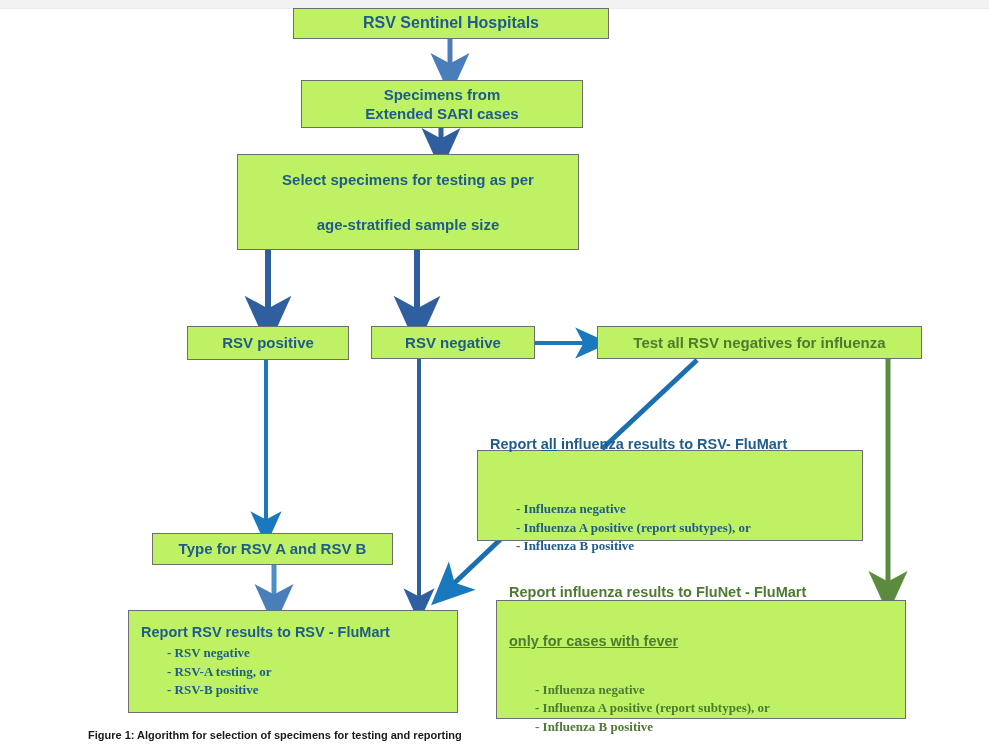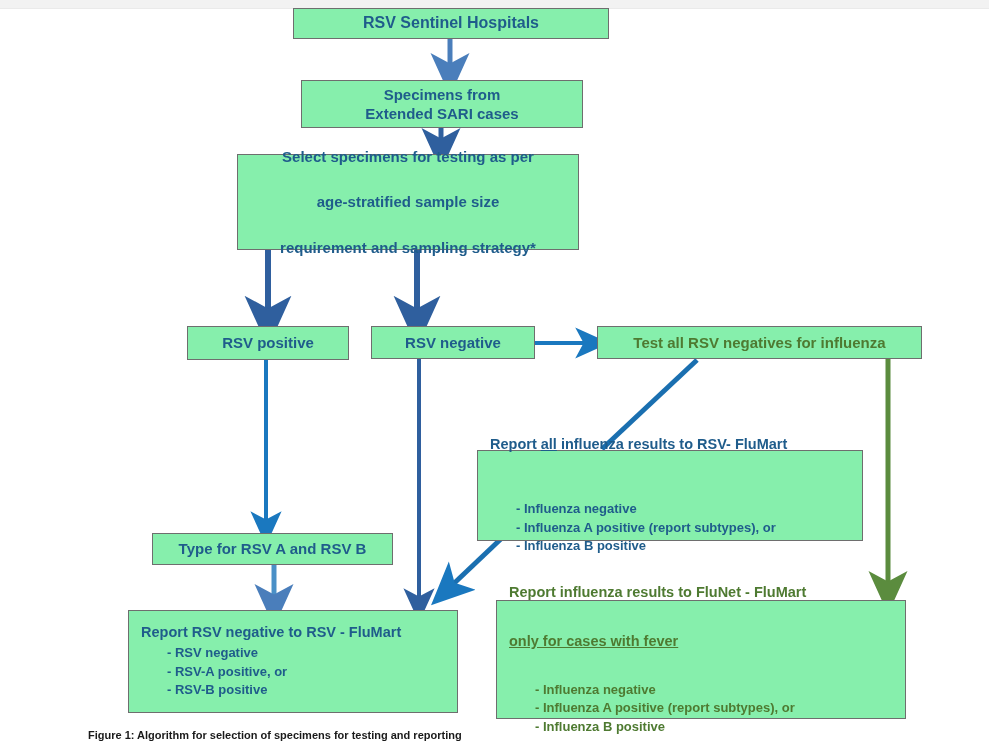--- a/index.html
+++ b/index.html
@@ -15,40 +15,41 @@
   .topband{
     position:absolute;left:0;top:0;width:989px;height:8px;
     background:#f2f2f2;border-bottom:1px solid #eaeaea;
   }
 
   svg.connectors{position:absolute;left:0;top:0;width:989px;height:751px;pointer-events:none;}
 
   .node{
     position:absolute;
     box-sizing:border-box;
-    background:#86efac;
+    background:#bef264;
     border:1px solid #6e6e6e;
     display:flex;
     flex-direction:column;
     justify-content:center;
     color:#1f5c8b;
     font-weight:bold;
   }
   .node.center{align-items:center;text-align:center;}
   .node.left{align-items:flex-start;text-align:left;}
   .node .line{line-height:1.28;width:100%;}
   .node.center .line{text-align:center;}
   .node.green{color:#4e7a31;justify-content:center;}
 
   .bullets{margin:0;padding:0;list-style:none;}
   .bullets li{
     font-weight:bold;
     font-size:13px;
     line-height:1.42;
     white-space:nowrap;
+    font-family:Liberation Serif, serif;
   }
 
   .u{text-decoration:underline;}
 
   
   #n-sentinel   {left:293px;top:8px;  width:316px;height:31px;font-size:16px;}
   #n-specimens  {left:301px;top:80px; width:282px;height:48px;font-size:15px;}
   #n-select     {left:237px;top:154px;width:342px;height:96px;font-size:15px;gap:26px;}
   #n-rsvpos     {left:187px;top:326px;width:162px;height:34px;font-size:15px;}
   #n-rsvneg     {left:371px;top:326px;width:164px;height:33px;font-size:15px;}
@@ -122,21 +123,20 @@
   </div>
 
   <div class="node center" id="n-specimens">
     <div class="line">Specimens from</div>
     <div class="line">Extended SARI cases</div>
   </div>
 
   <div class="node center" id="n-select">
     <div class="line">Select specimens for testing as per</div>
     <div class="line">age-stratified sample size</div>
-    <div class="line">requirement and sampling strategy*</div>
   </div>
 
   <div class="node center" id="n-rsvpos">
     <div class="line">RSV positive</div>
   </div>
 
   <div class="node center" id="n-rsvneg">
     <div class="line">RSV negative</div>
   </div>
 
@@ -151,24 +151,24 @@
       <li>- Influenza A positive (report subtypes), or</li>
       <li>- Influenza B positive</li>
     </ul>
   </div>
 
   <div class="node center" id="n-typerSV">
     <div class="line">Type for RSV A and RSV B</div>
   </div>
 
   <div class="node left" id="n-reportrsv">
-    <div class="head">Report RSV negative to RSV - FluMart</div>
+    <div class="head">Report RSV results to RSV - FluMart</div>
     <ul class="bullets">
       <li>- RSV negative</li>
-      <li>- RSV-A positive, or</li>
+      <li>- RSV-A testing, or</li>
       <li>- RSV-B positive</li>
     </ul>
   </div>
 
   <div class="node left green" id="n-reportflu2">
     <div class="head">Report influenza results to FluNet - FluMart</div>
     <div class="head u" style="display:inline-block;">only for cases with fever</div>
     <ul class="bullets">
       <li>- Influenza negative</li>
       <li>- Influenza A positive (report subtypes), or</li>

